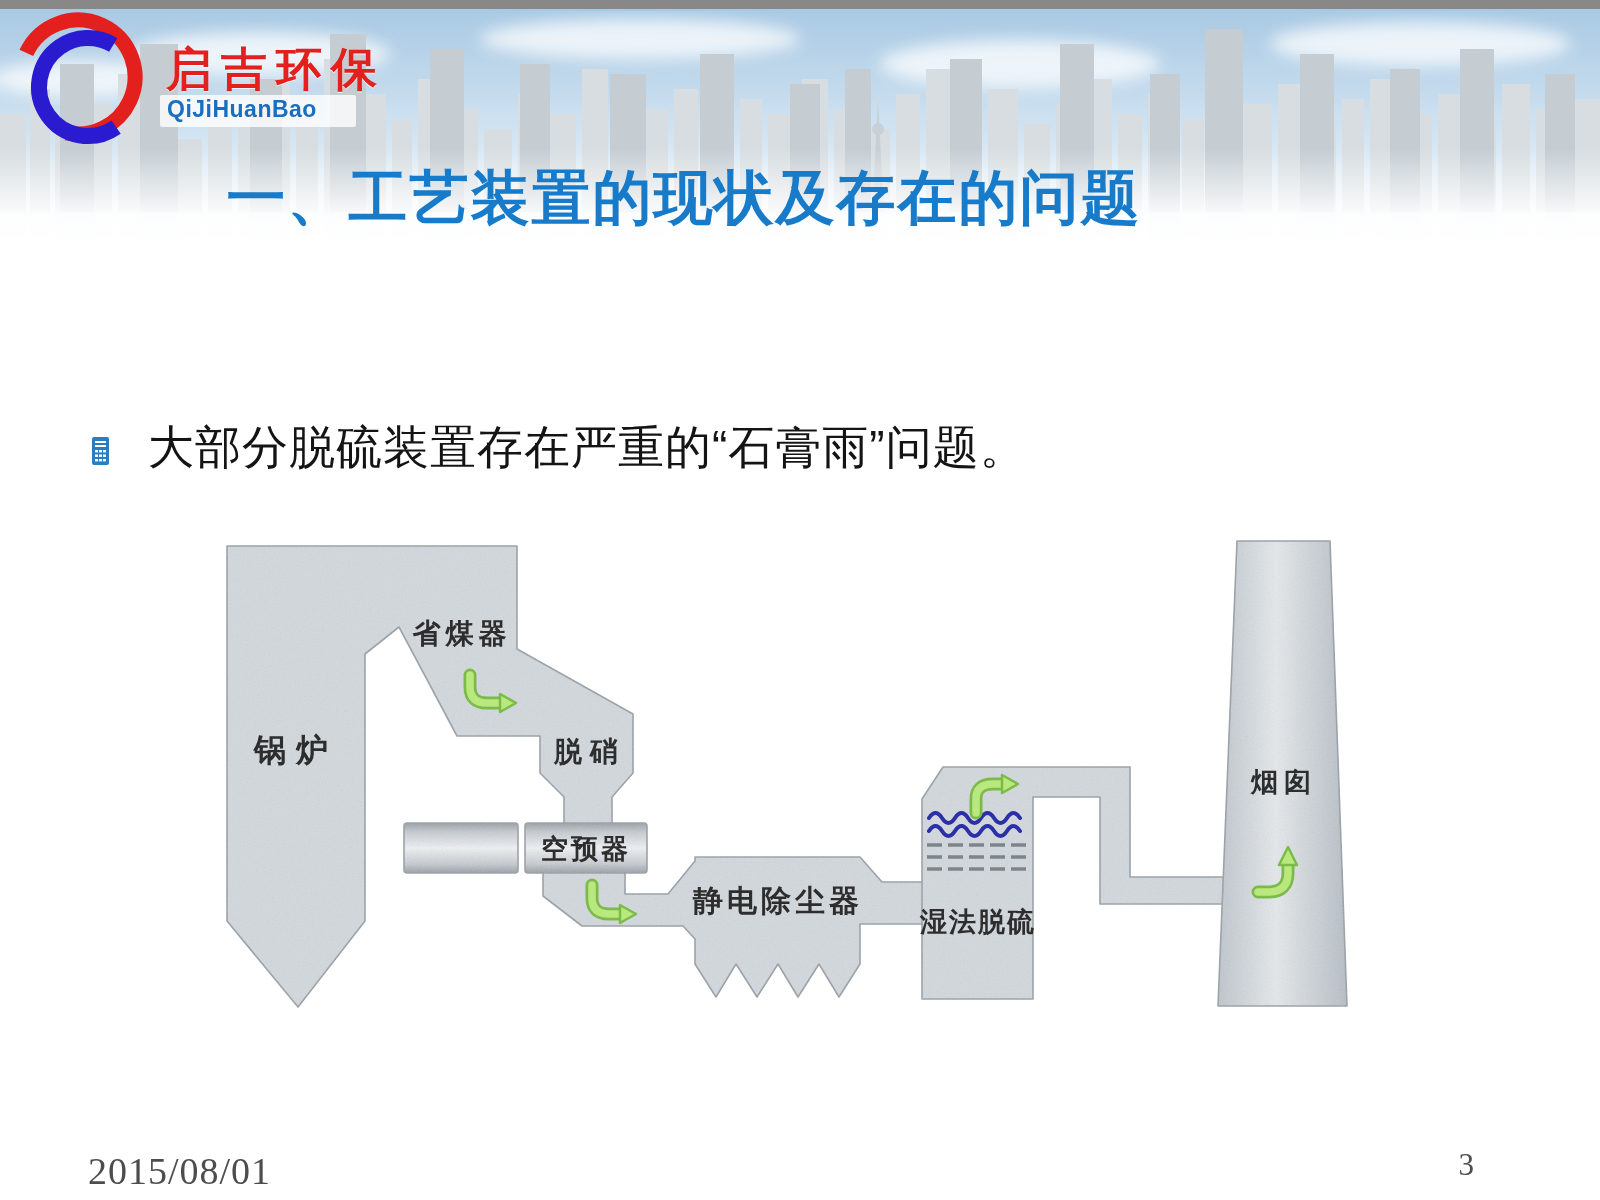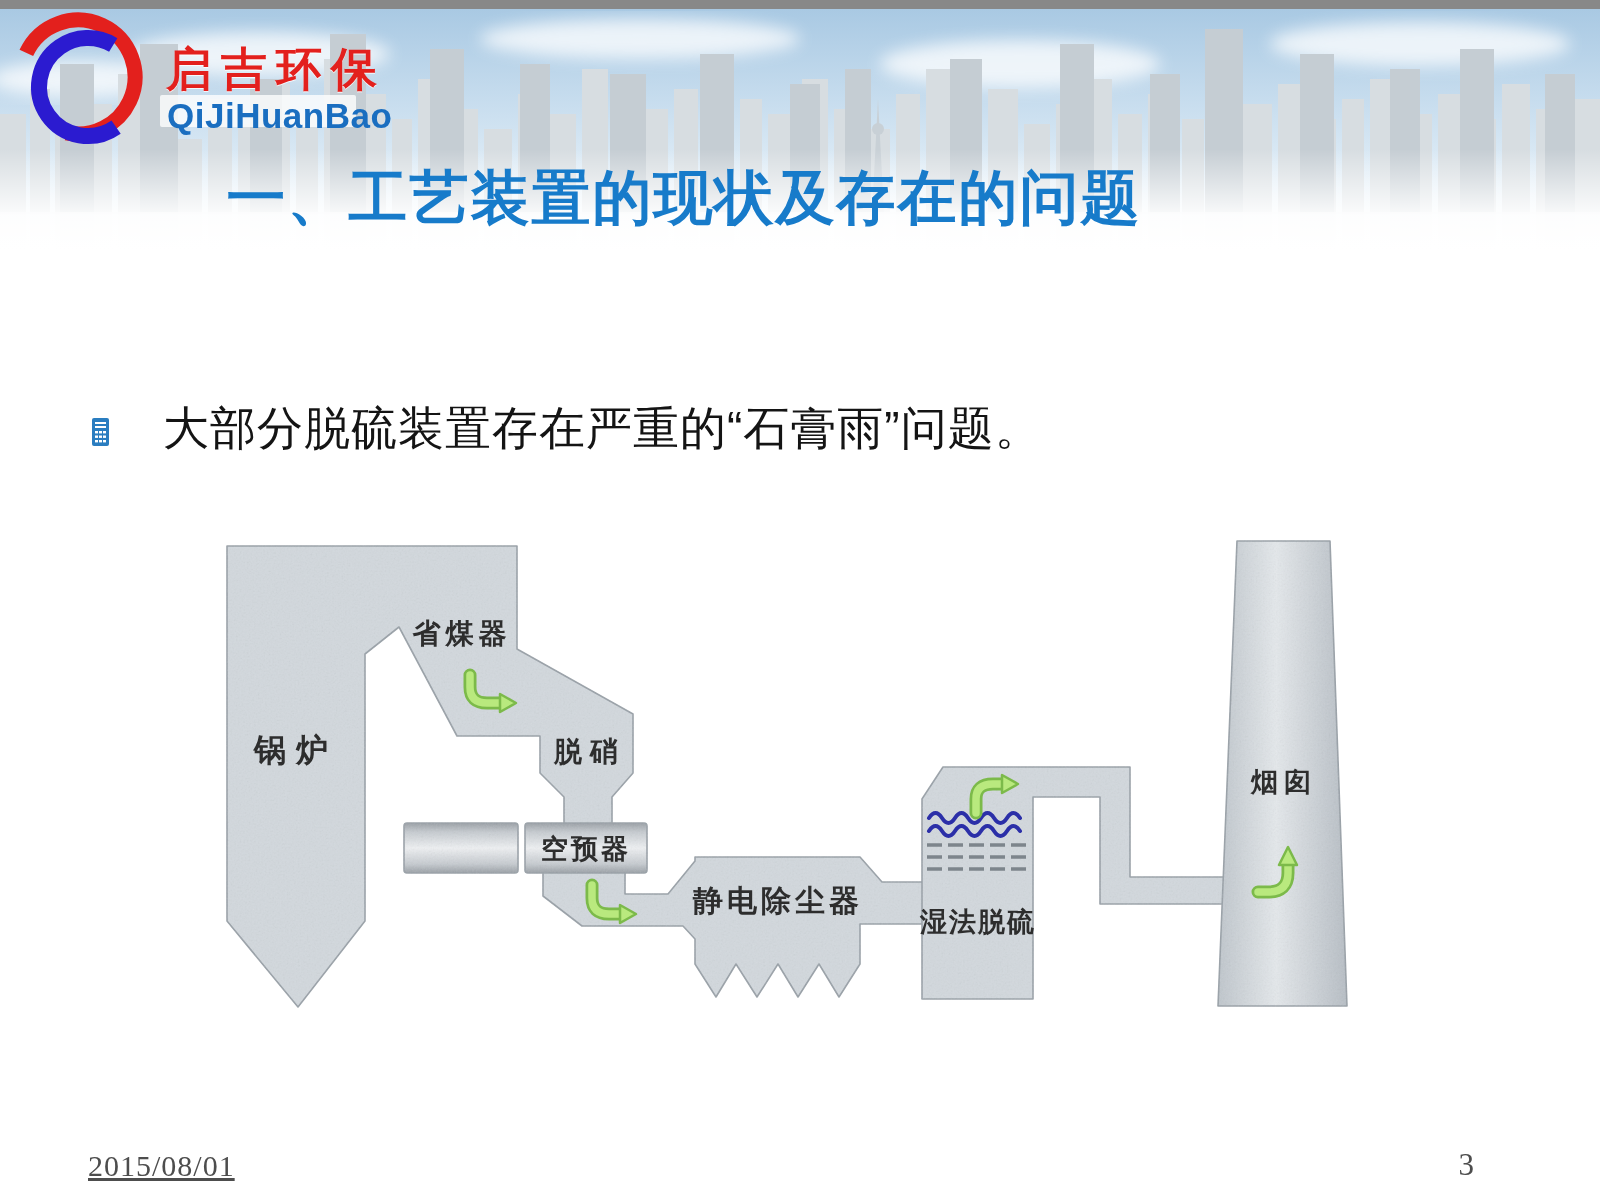--- a/index.html
+++ b/index.html
@@ -15,47 +15,47 @@
   .logo-wrap{left:4px;top:2px;width:560px;height:150px;}
   .brand-cn{
     left:166px;top:30px;font-size:46px;font-weight:700;letter-spacing:9px;
     color:#e3201d;white-space:nowrap;text-shadow:0 1px 0 rgba(255,255,255,.8);
   }
   .brand-band{
     left:160px;top:86px;width:196px;height:32px;background:rgba(255,255,255,.78);
     border-radius:2px;
   }
   .brand-en{
-    left:167px;top:87px;font-size:35px;font-weight:700;color:#1a6ec0;
+    left:167px;top:87px;font-size:23px;font-weight:700;color:#1a6ec0;
     letter-spacing:.5px;white-space:nowrap;
   }
   
   .title{
     left:0;top:150px;width:1368px;text-align:center;
     font-size:59px;font-weight:700;color:#177bca;letter-spacing:2px;
     white-space:nowrap;
   }
   
   .bullet-row{left:92px;display:flex;align-items:center;white-space:nowrap;}
   .bullet-row .icon{flex:0 0 auto;margin-right:39px;margin-top:6px;}
   .bullet-text{
     font-size:46px;color:#141414;letter-spacing:1px;font-weight:400;
   }
   .b1{top:279px;}
-  .b2{top:389px;gap:15px;}
+  .b2{top:408px;}
   
   .diagram{left:0;top:0;width:1600px;height:1200px;pointer-events:none;}
   .diagram text{
     font-family:"Liberation Serif", serif;
     fill:#2d2d2d;font-weight:600;
   }
   
   .footer-date{
     left:88px;top:1140px;font-family:"Liberation Serif", serif;
-    font-size:30px;color:#4d4d4d;letter-spacing:1px;text-decoration:underline;
+    font-size:38px;color:#4d4d4d;letter-spacing:1px;
   }
   .footer-page{
     right:126px;top:1138px;font-family:"Liberation Serif", serif;
     font-size:31px;color:#4d4d4d;
   }
 </style>
 </head>
 <body>
 
 <div class="slide">

